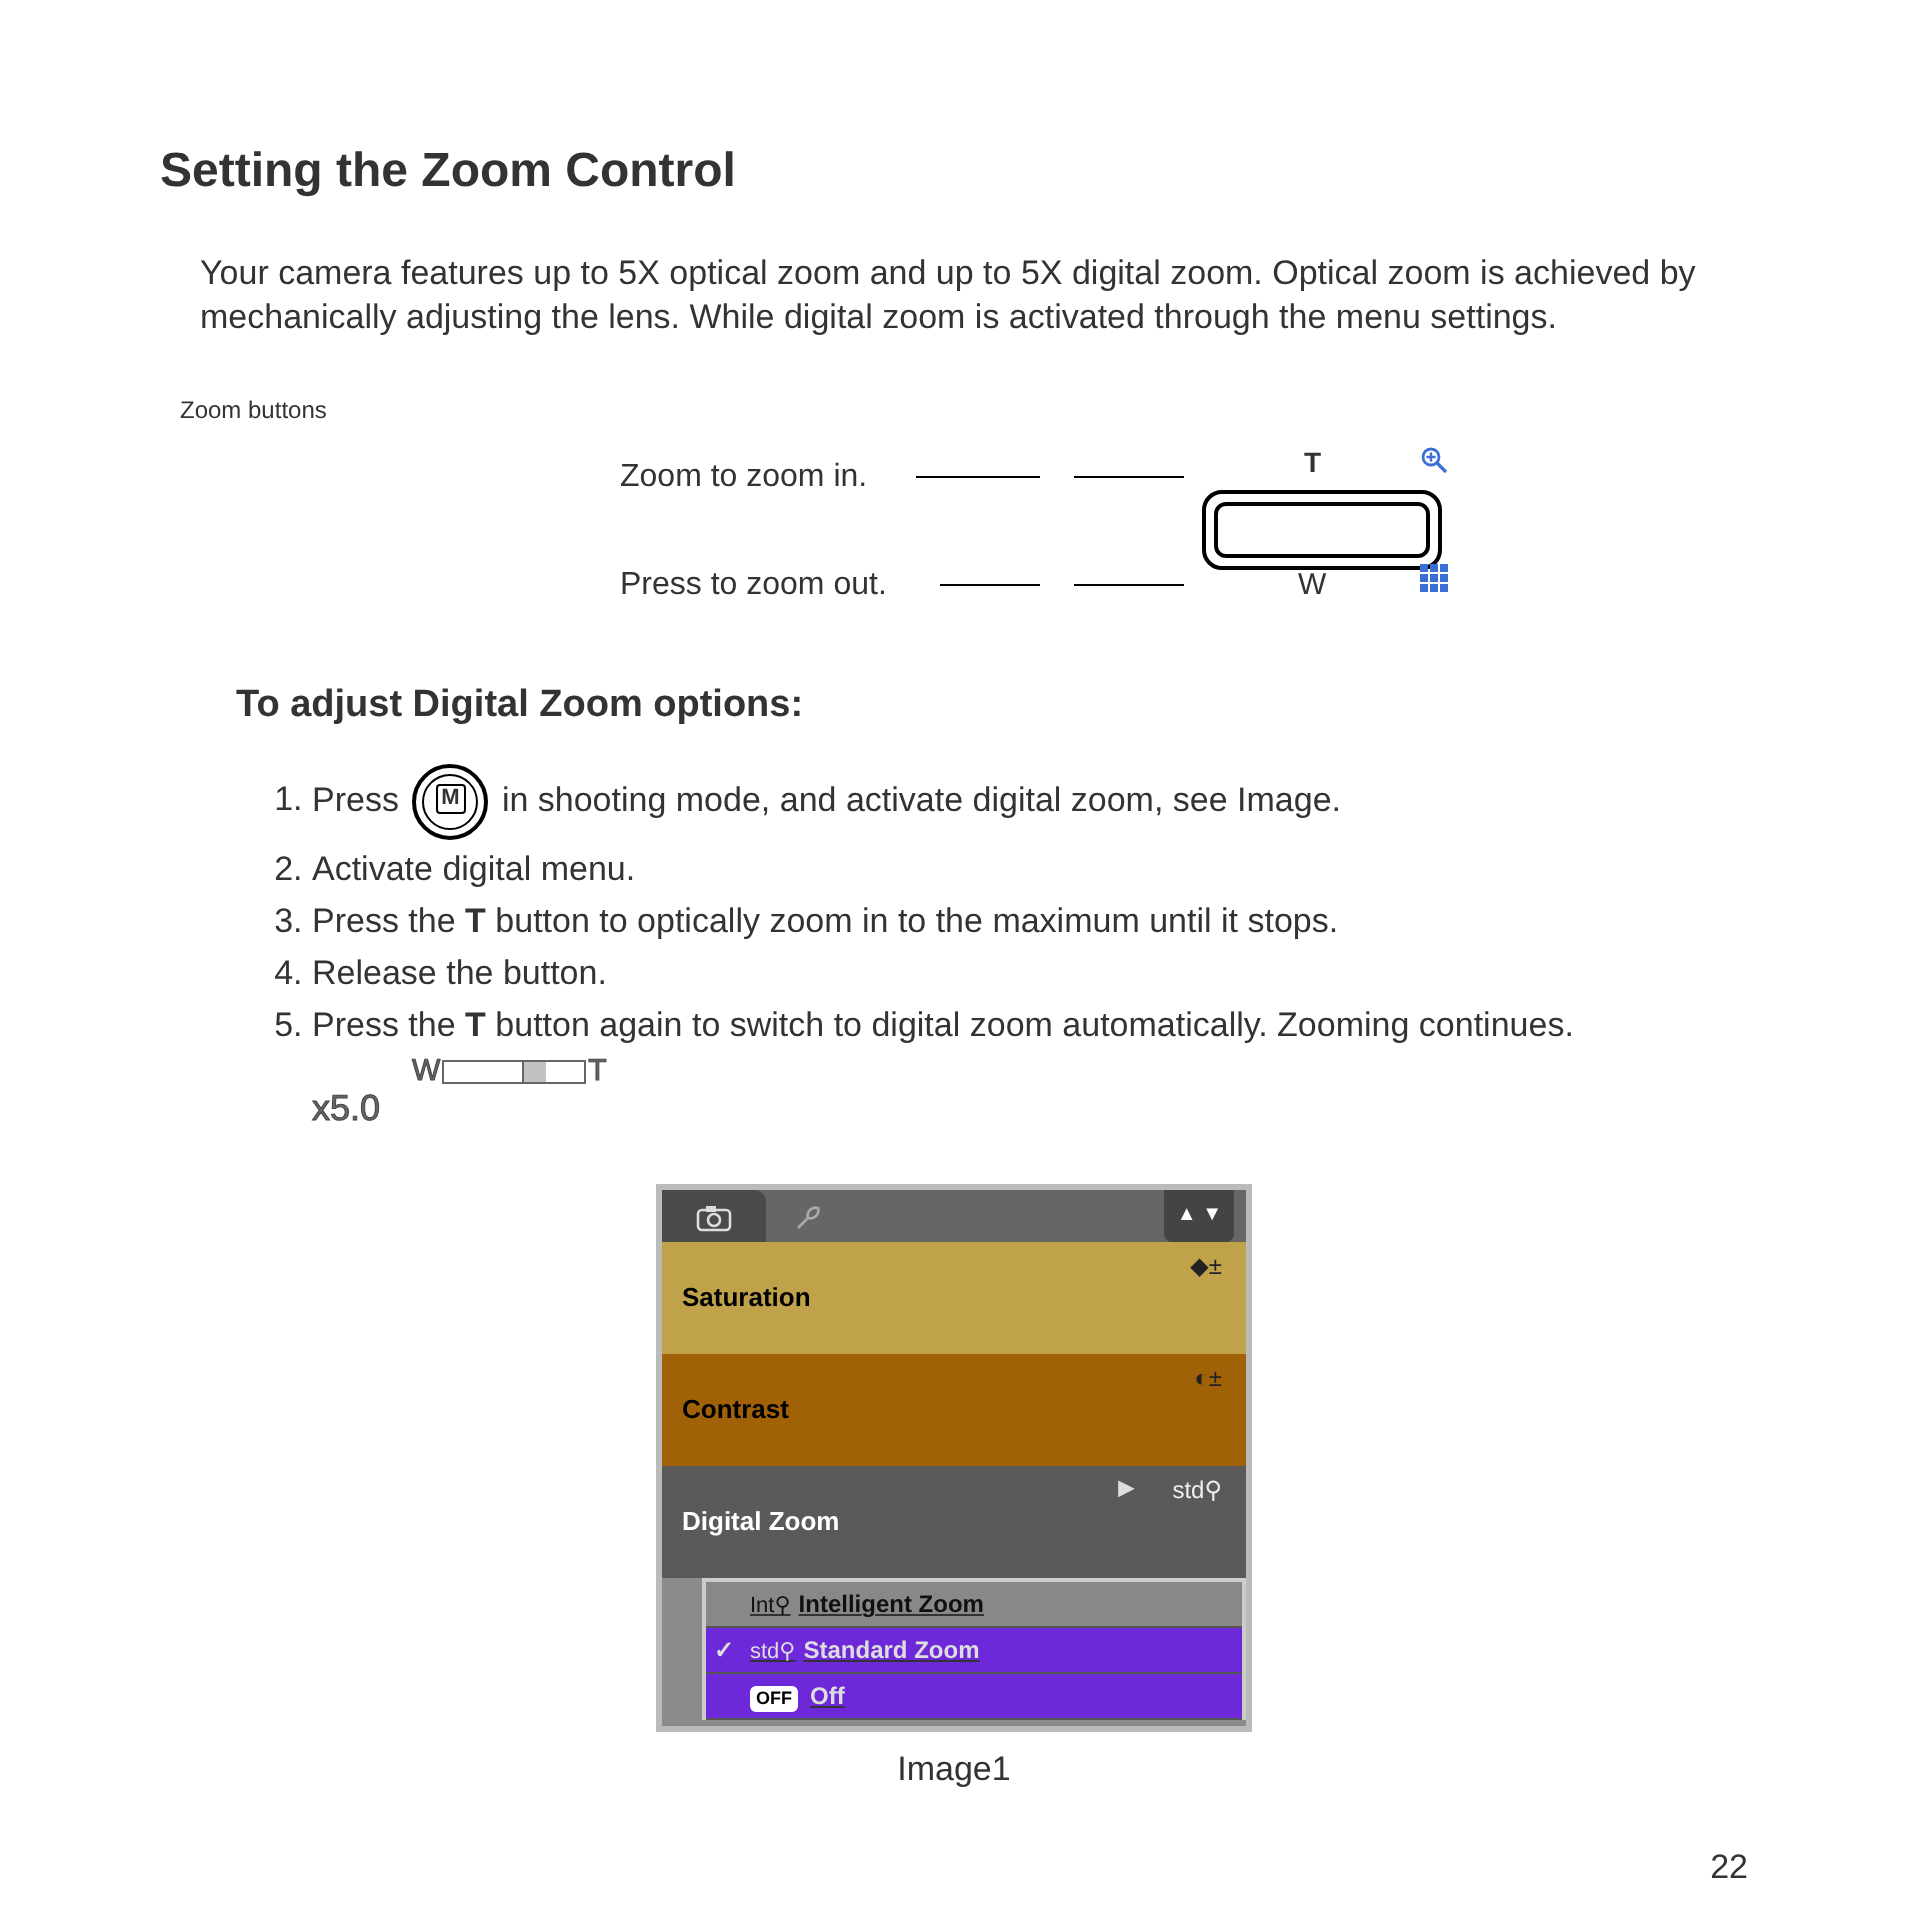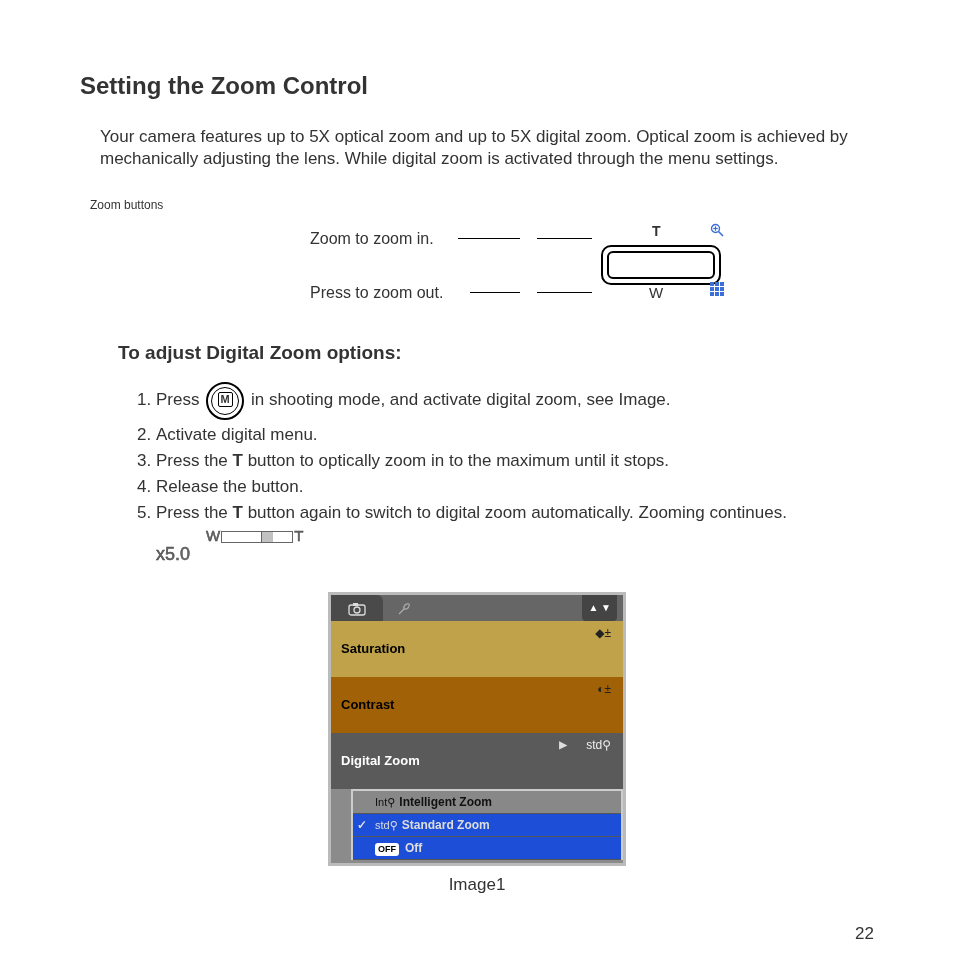--- a/index.html
+++ b/index.html
@@ -203,21 +203,22 @@
     line-height:24px;
     font-weight:400;
     font-size:12px;
     color:#222;
   }
   .lcd .r-dz .ricon{ color:#eee; }
   .lcd .popup{
     margin:0 0 0 20px;
     border:2px solid #ccc;
     border-bottom:none;
-    background:#1d4ed8;
+    background:#6d28d9;
+    text-decoration:underline;
   }
   .lcd .prow{
     height:22px;line-height:22px;
     padding:0 8px 0 22px;
     color:#ddd;font-weight:700;
     font-size:12px;
     position:relative;
     border-bottom:1px solid #555;
   }
   .lcd .prow.sel{

